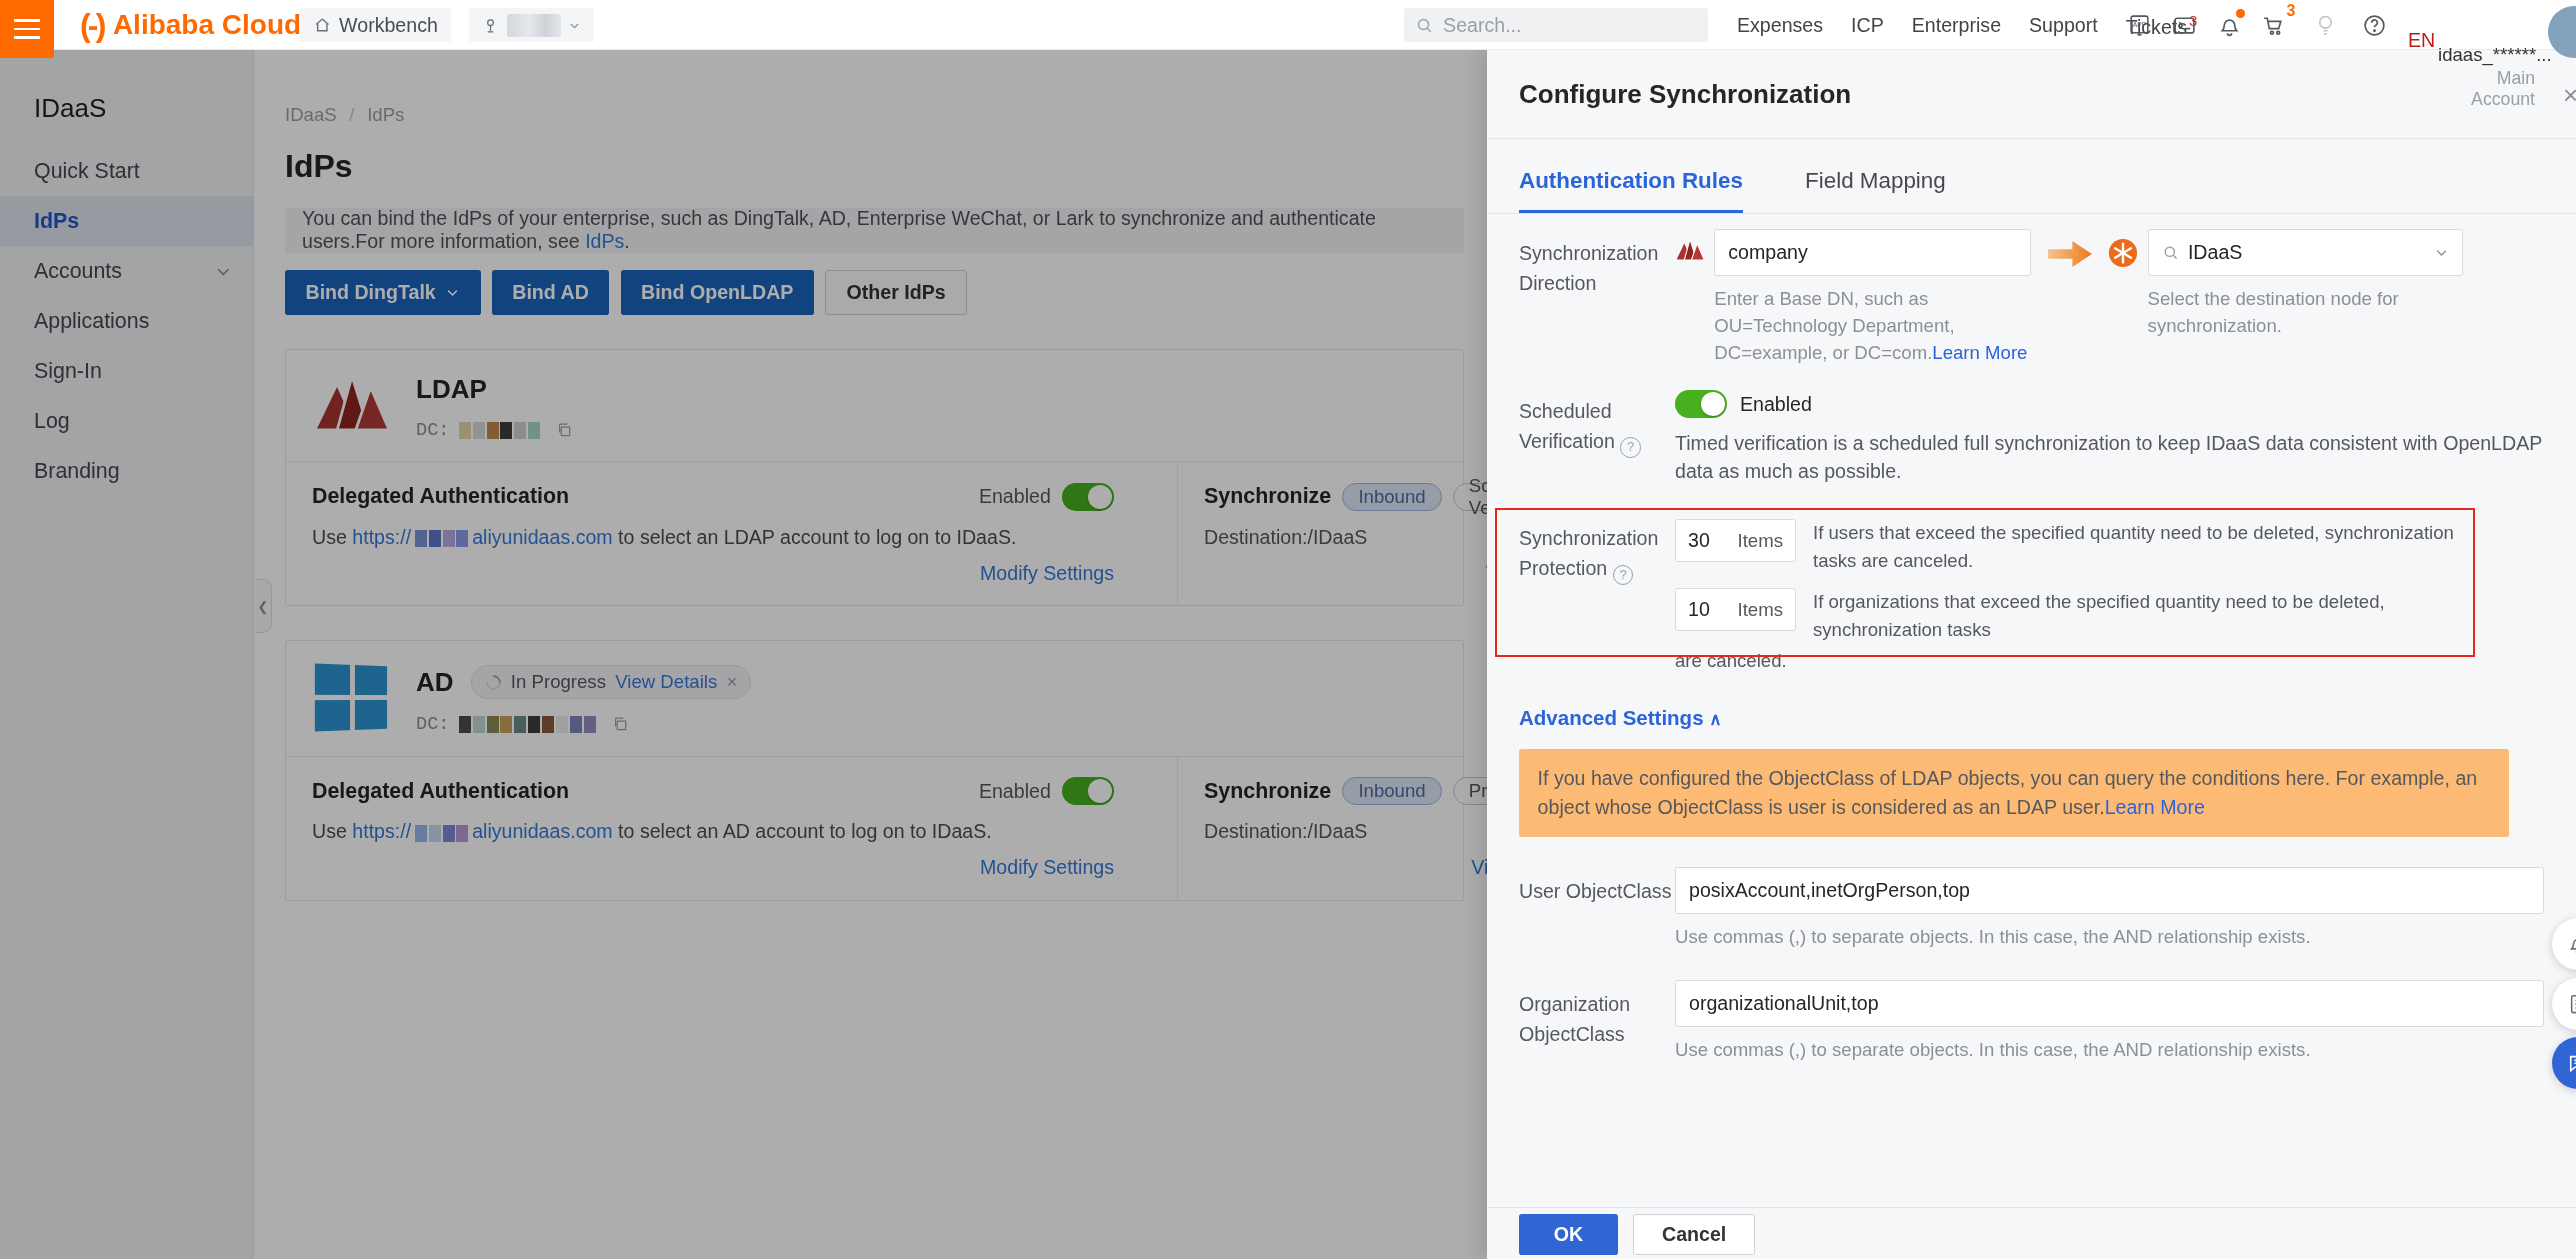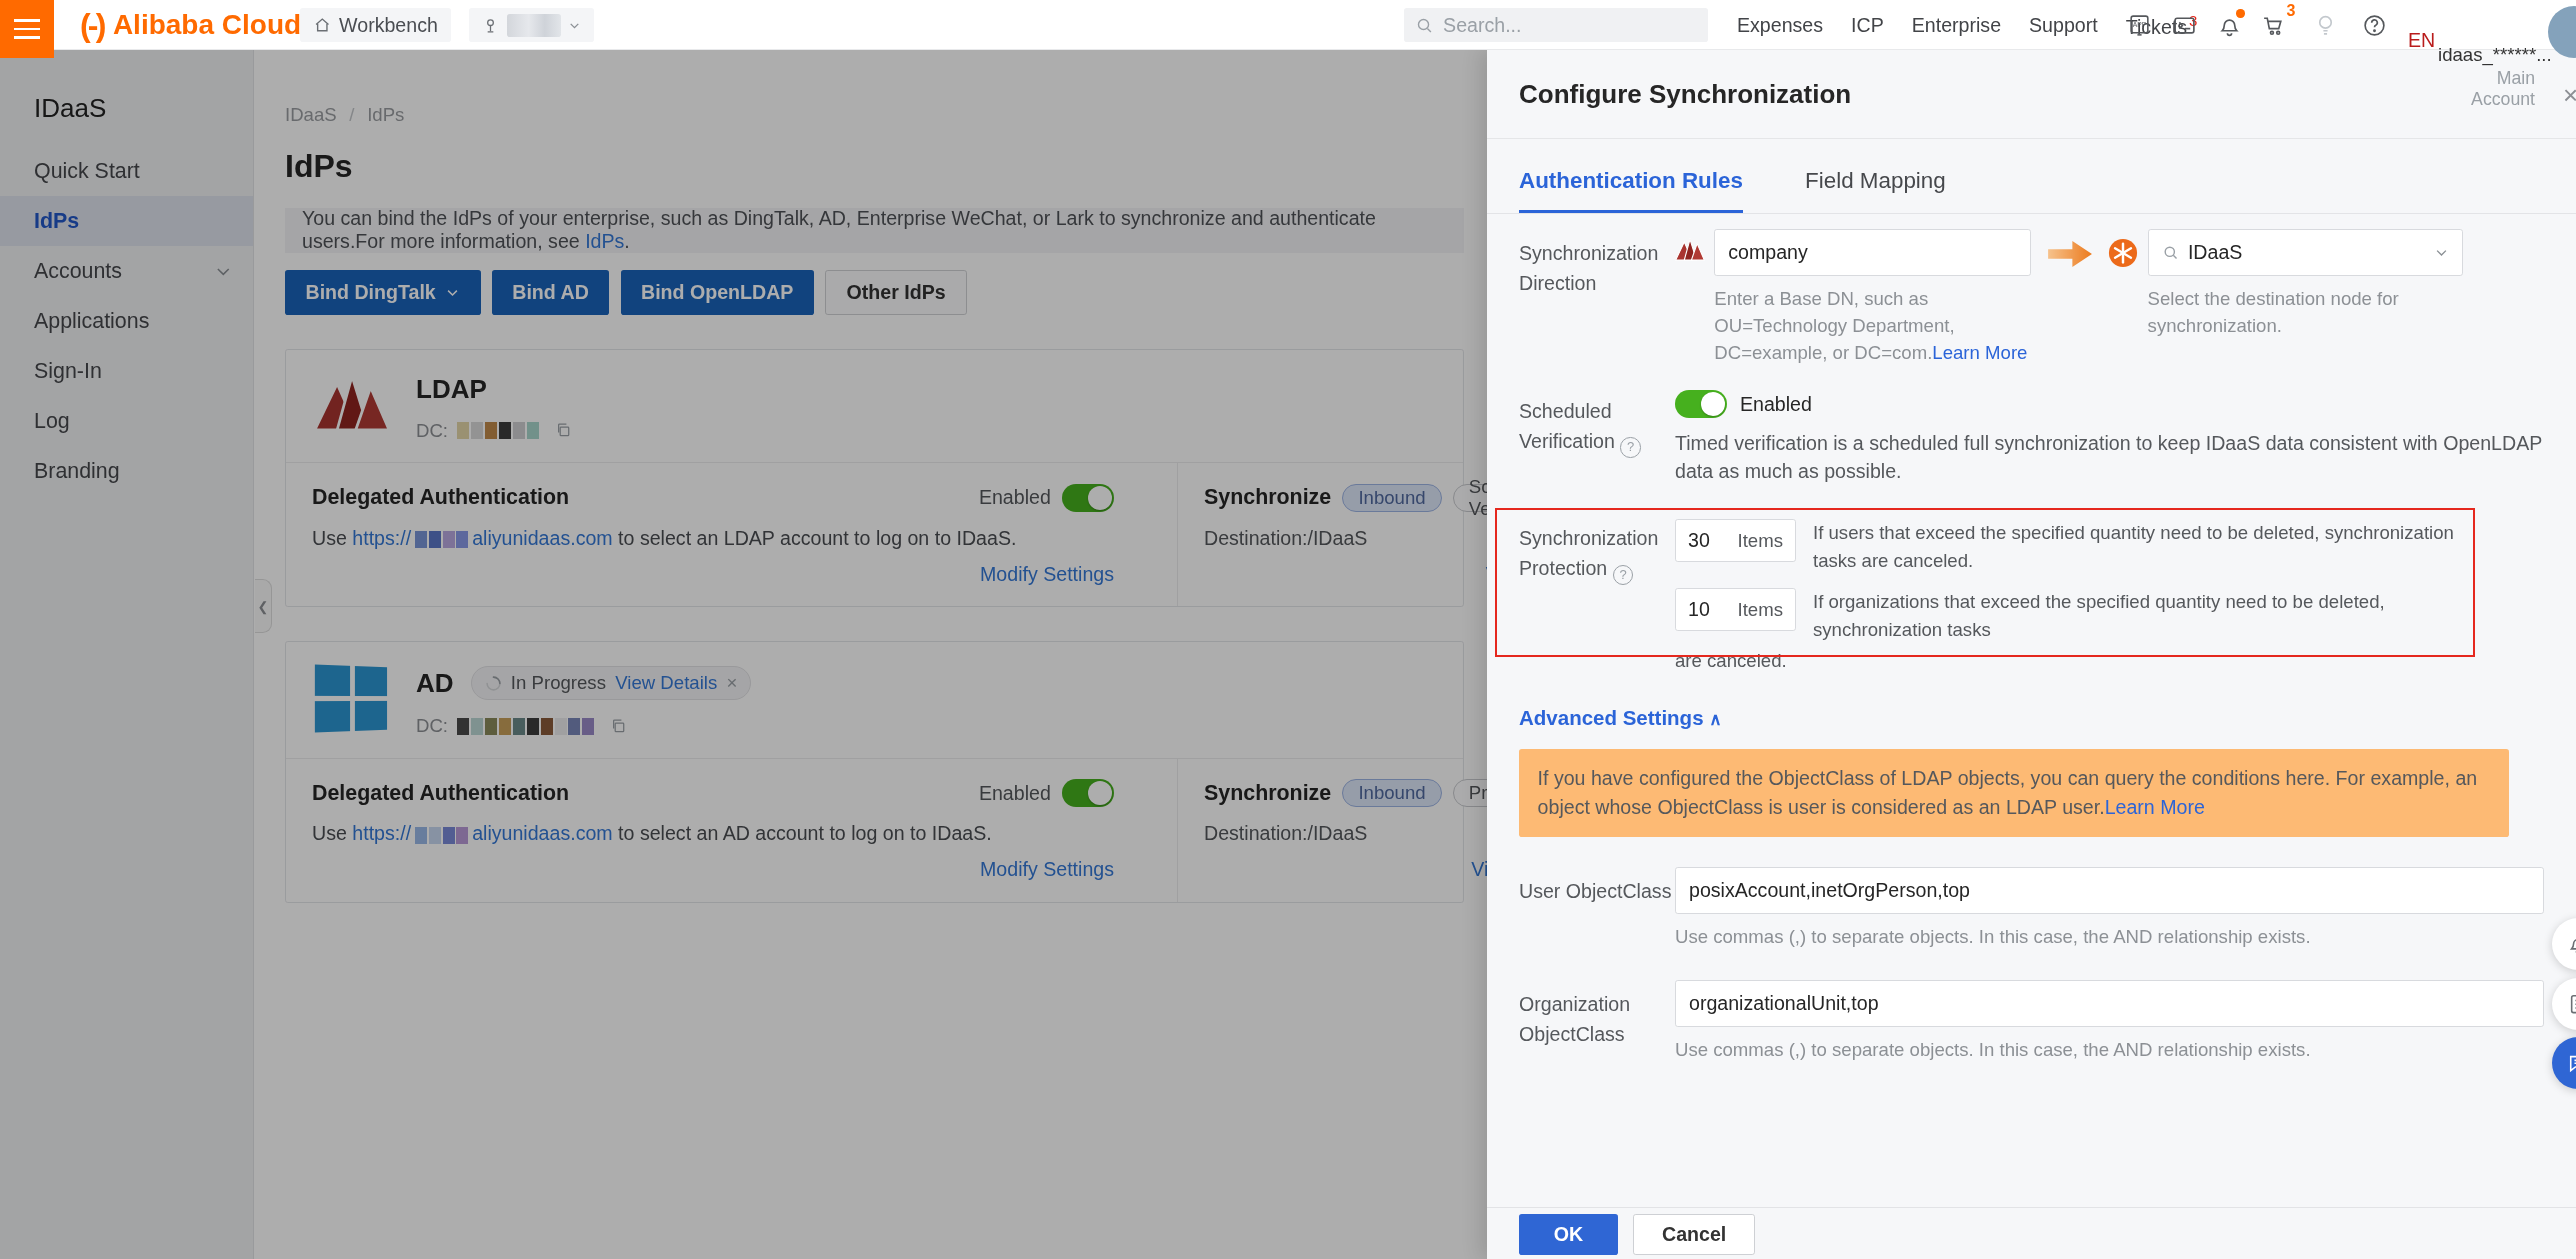--- a/index.html
+++ b/index.html
@@ -64,21 +64,21 @@
   .card { margin-top:34px; border:0.9px solid #e4e6e9; border-radius:2.8px; background:#fff; }
   .card-head { display:flex; padding:24px 26px 20.5px 26px; gap:24px; }
   .card-logo { width:80px; display:flex; align-items:flex-start; justify-content:center; }
   .card-title-row { display:flex; align-items:center; gap:17px; }
   .card-title { font-size:26px; font-weight:bold; color:#262626; }
   .status-pill { height:34px; border-radius:17px; background:#f4f4f6; border:0.9px solid #e2e2e5;
     display:flex; align-items:center; gap:9.3px; padding:0 13px; }
   .status-pill .st-label { font-size:18.6px; color:#55585c; }
   .status-pill a { font-size:18.6px; color:#3478d6; text-decoration:none; cursor:pointer; }
   .status-pill .st-close { color:#9aa0a6; font-size:18.6px; cursor:pointer; }
-  .dc-row { margin-top:15px; display:flex; align-items:center; gap:5.6px; font-size:18.6px; color:#8c8f94; }
+  .dc-row { margin-top:15px; display:flex; align-items:center; gap:5.6px; font-size:18.6px; color:#8c8f94;font-family:Liberation Mono, monospace; }
   .mosaic { display:inline-flex; gap:1.9px; margin:0 3.7px; vertical-align:middle; }
   .mosaic i { display:block; width:12px; height:17px; }
   .copy-ic { width:18.6px; height:18.6px; margin-left:5.6px; cursor:pointer; }
   .card-body { border-top:0.9px solid #ececee; display:flex; }
   .col-left { flex:0 0 891px; padding:20.5px 26px; }
   .col-right { flex:1; border-left:0.9px solid #ececee; padding:20.5px 26px; }
   .cb-row1 { display:flex; align-items:center; }
   .cb-heading { font-size:21.4px; font-weight:bold; color:#262626; }
   .enab { margin-left:auto; margin-right:37px; display:flex; align-items:center; gap:11.2px;
     font-size:19.6px; color:#55585c; }

